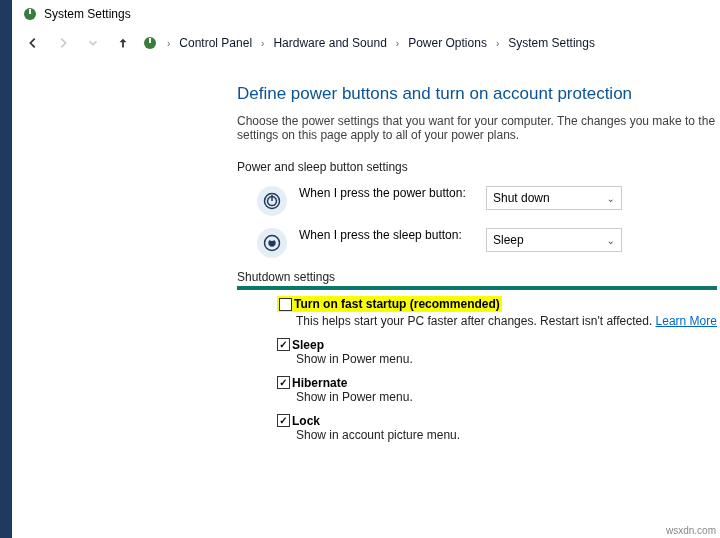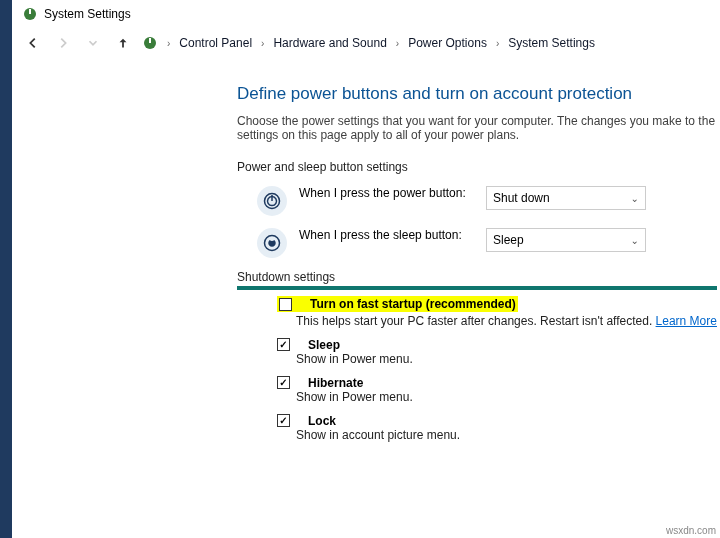--- a/index.html
+++ b/index.html
@@ -92,21 +92,21 @@
       display: inline-flex; align-items: center; justify-content: center;
       color: #1f3a5f;
       flex-shrink: 0;
     }
     .round-icon svg { width: 18px; height: 18px; }
     .row-label {
       width: 175px;
       font-size: 12px;
     }
     .dropdown {
-      width: 160px;
+      width: 136px;
       height: 24px;
       border: 1px solid #ccc;
       background: #fff;
       display: flex;
       align-items: center;
       justify-content: space-between;
       padding: 0 6px;
       font-size: 12px;
       cursor: pointer;
     }
@@ -114,21 +114,21 @@
     .shutdown-list {
       margin-top: 6px;
       padding-left: 40px;
     }
     .chk-item {
       margin-bottom: 10px;
     }
     .chk-line {
       display: flex;
       align-items: center;
-      gap: 18px;
+      gap: 2px;
     }
     .chk {
       width: 13px; height: 13px;
       border: 1px solid #333;
       display: inline-flex; align-items: center; justify-content: center;
       font-size: 10px;
       line-height: 1;
       background: #fff;
       flex-shrink: 0;
     }

